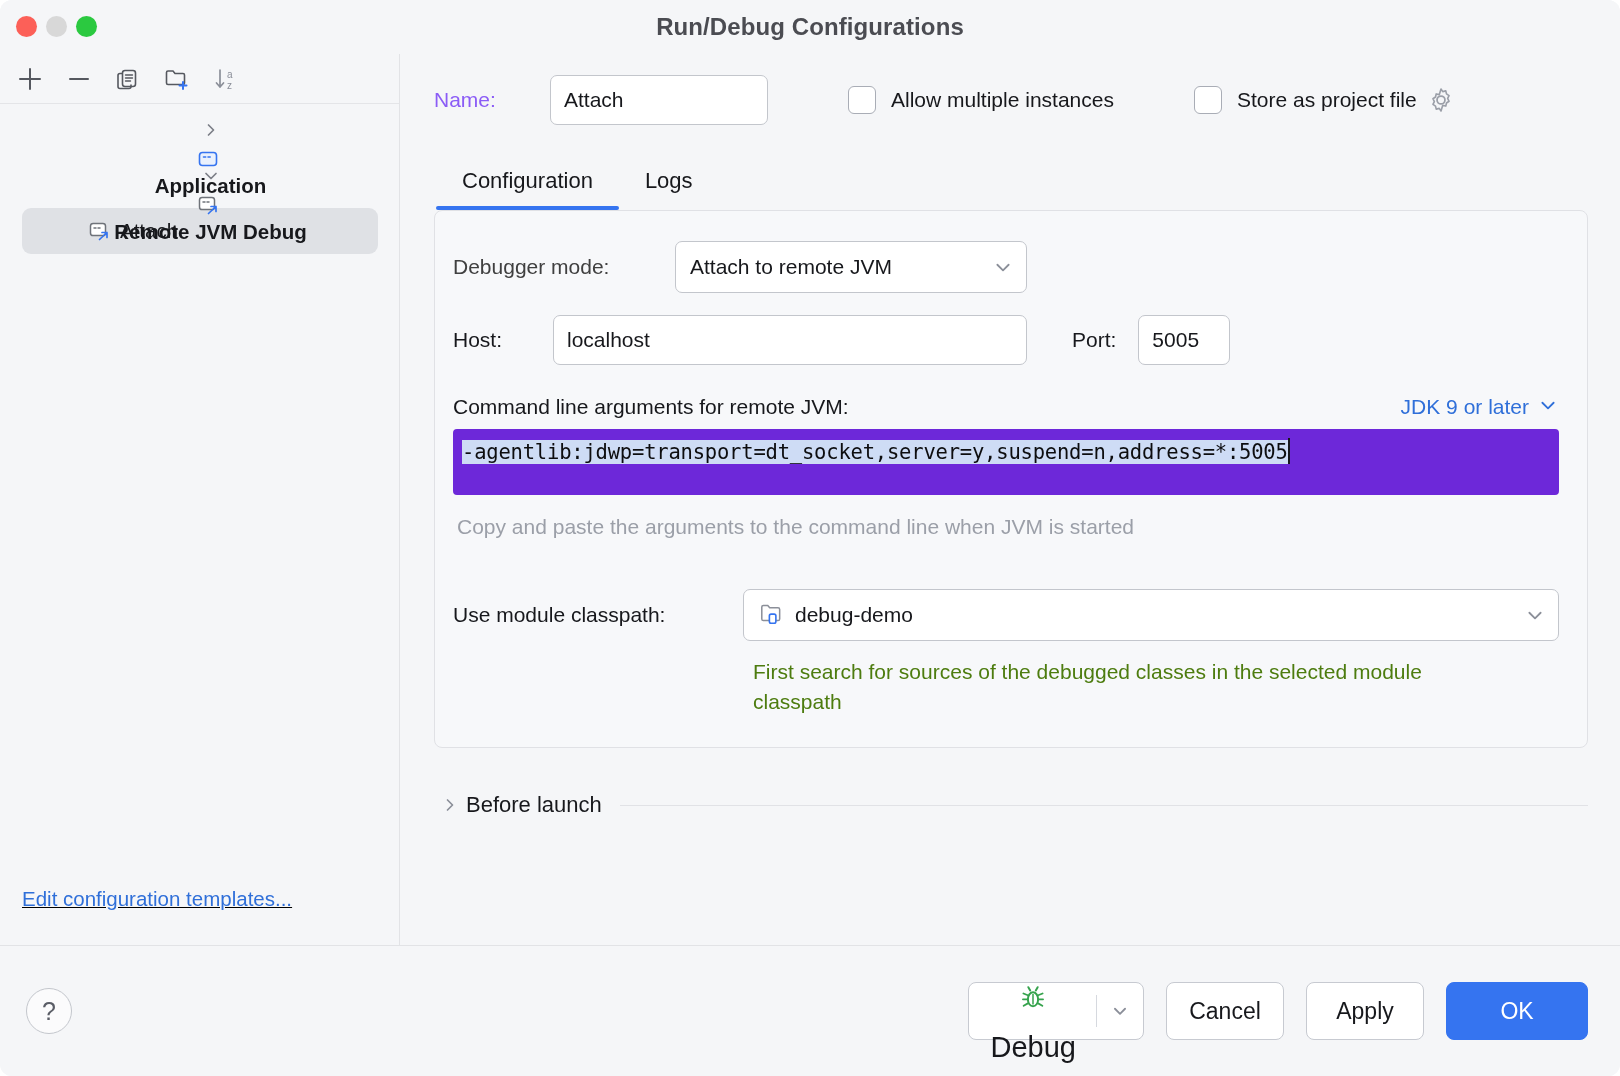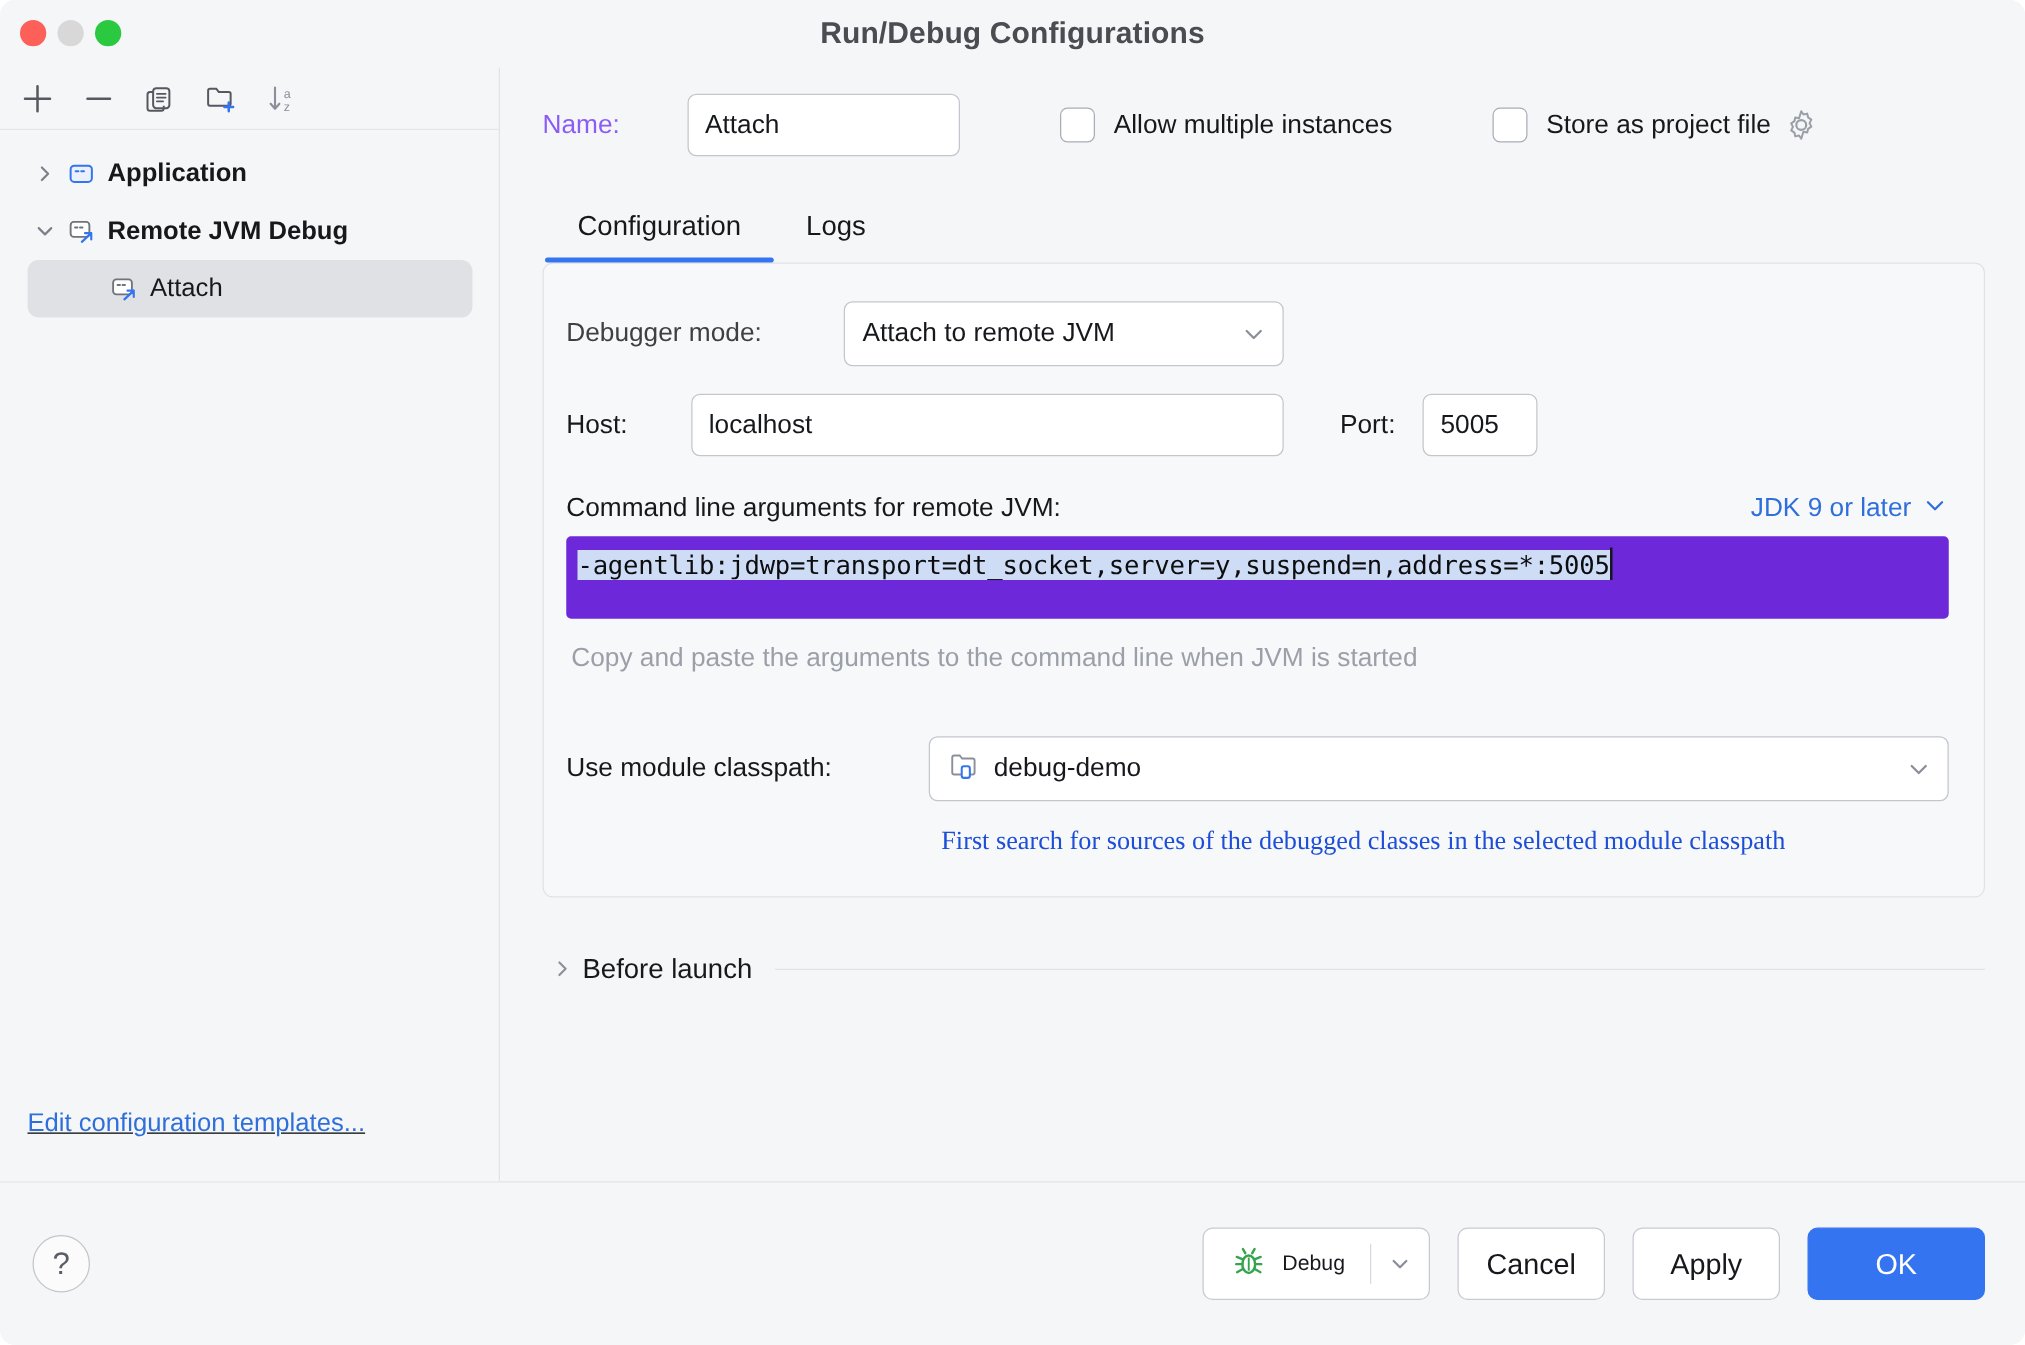--- a/index.html
+++ b/index.html
@@ -84,21 +84,21 @@
     overflow: hidden;
   }
   .tree-row {
     display: flex;
     align-items: center;
     height: 46px;
     padding-left: 22px;
     font-size: 20.5px;
     color: #17181c;
   }
-  .tree-row.bold { font-weight: bold; }
+  .tree-row.bold { font-weight: bold; flex-direction: column; }
   .tree-row.selected {
     background: #dfe1e5;
     border-radius: 9px;
     margin: 0 22px;
     padding-left: 62px;
     width: 356px;
   }
   .caret {
     width: 28px; flex: 0 0 28px;
     display: flex; align-items: center; justify-content: center;
@@ -268,24 +268,23 @@
   }
 
   .cp-row { margin-top: 50px; display: flex; align-items: center; }
   .cp-label { width: 290px; flex: 0 0 290px; font-size: 21px; color: #17181c; }
   .cp-combo { flex: 1 1 auto; }
   .cp-combo-inner { display: flex; align-items: center; gap: 11px; }
   .cp-hint {
     margin-top: 16px;
     margin-left: 300px;
     font-size: 21px;
-    color: #1d4ed8;
+    color: #4d7c0f;
     line-height: 30px;
     max-width: 720px;
-    font-family: Liberation Serif, serif;
   }
 
   
   .before {
     margin-top: 44px;
     display: flex;
     align-items: center;
     gap: 0;
     flex: 0 0 auto;
   }
@@ -338,21 +337,22 @@
   }
   .btn-debug {
     padding: 0;
     min-width: 0;
     display: flex;
     align-items: stretch;
   }
   .btn-debug .dbg-main {
     display: flex; align-items: center; gap: 13px;
     padding: 0 20px 0 22px;
-    font-size: 17px;
+    font-size: 29px;
+    flex-direction: column;
   }
   .btn-debug .dbg-sep {
     width: 1px; background: #d6d9df; margin: 12px 0;
   }
   .btn-debug .dbg-arrow {
     display: flex; align-items: center; justify-content: center;
     width: 46px; color: #8b8f99;
   }
 </style>
 </head>

